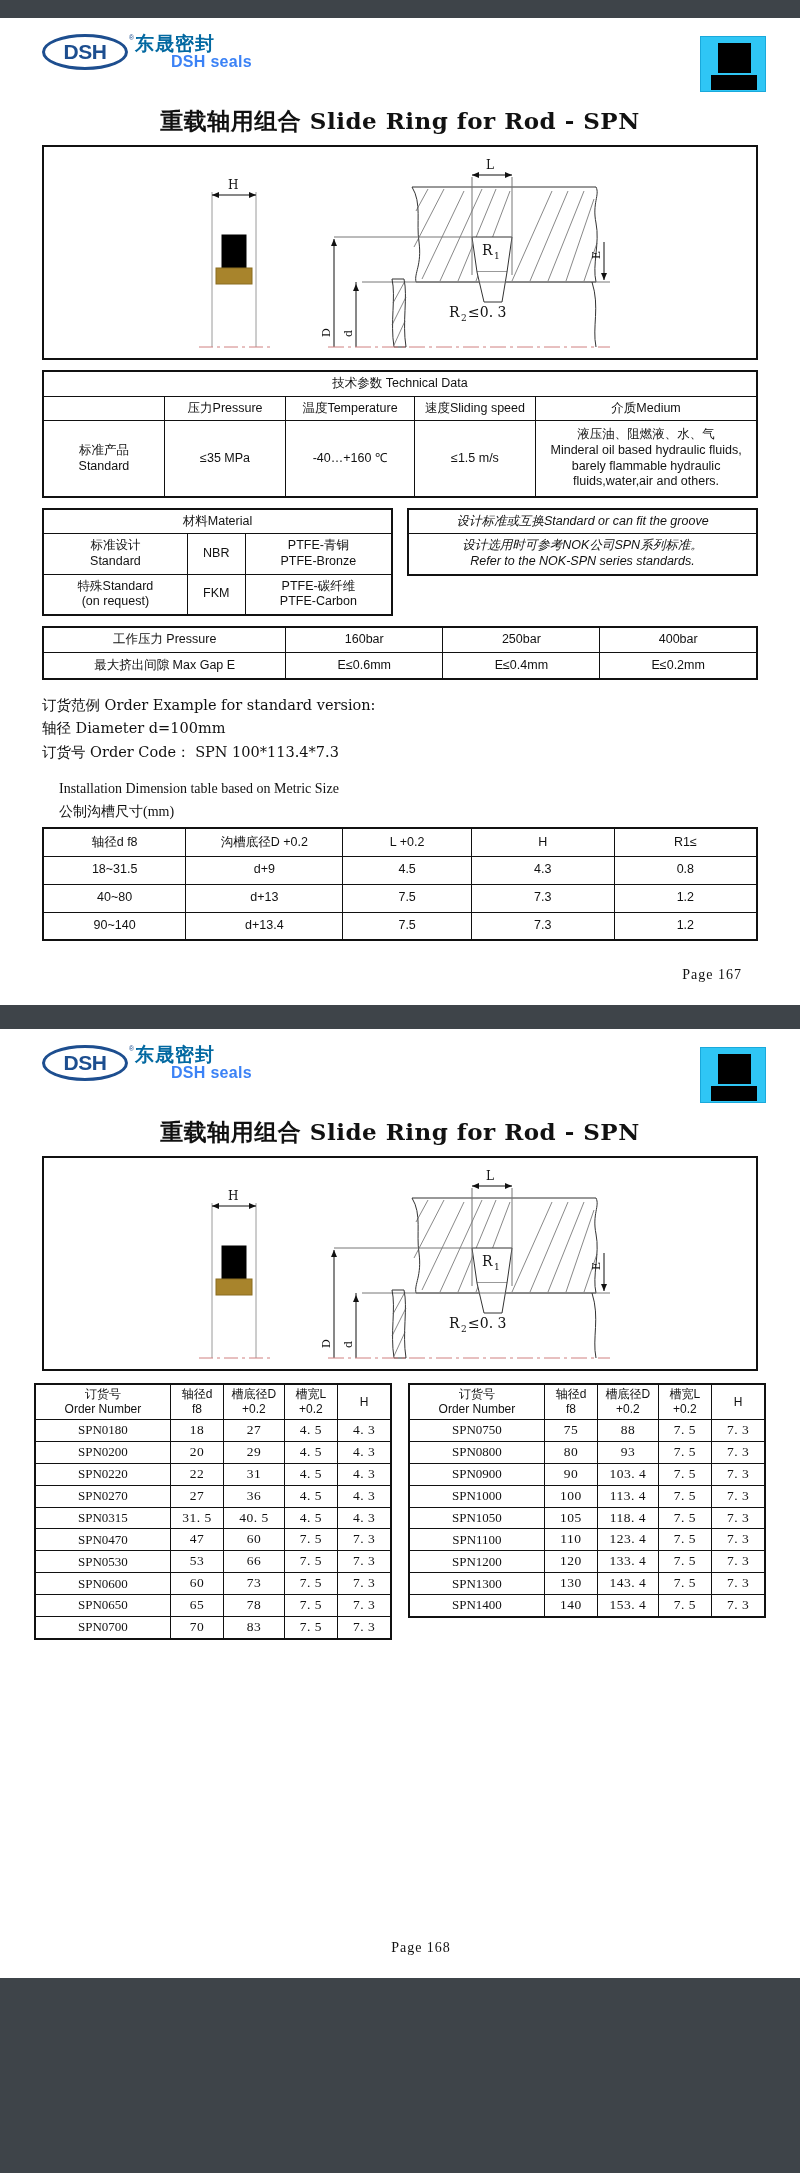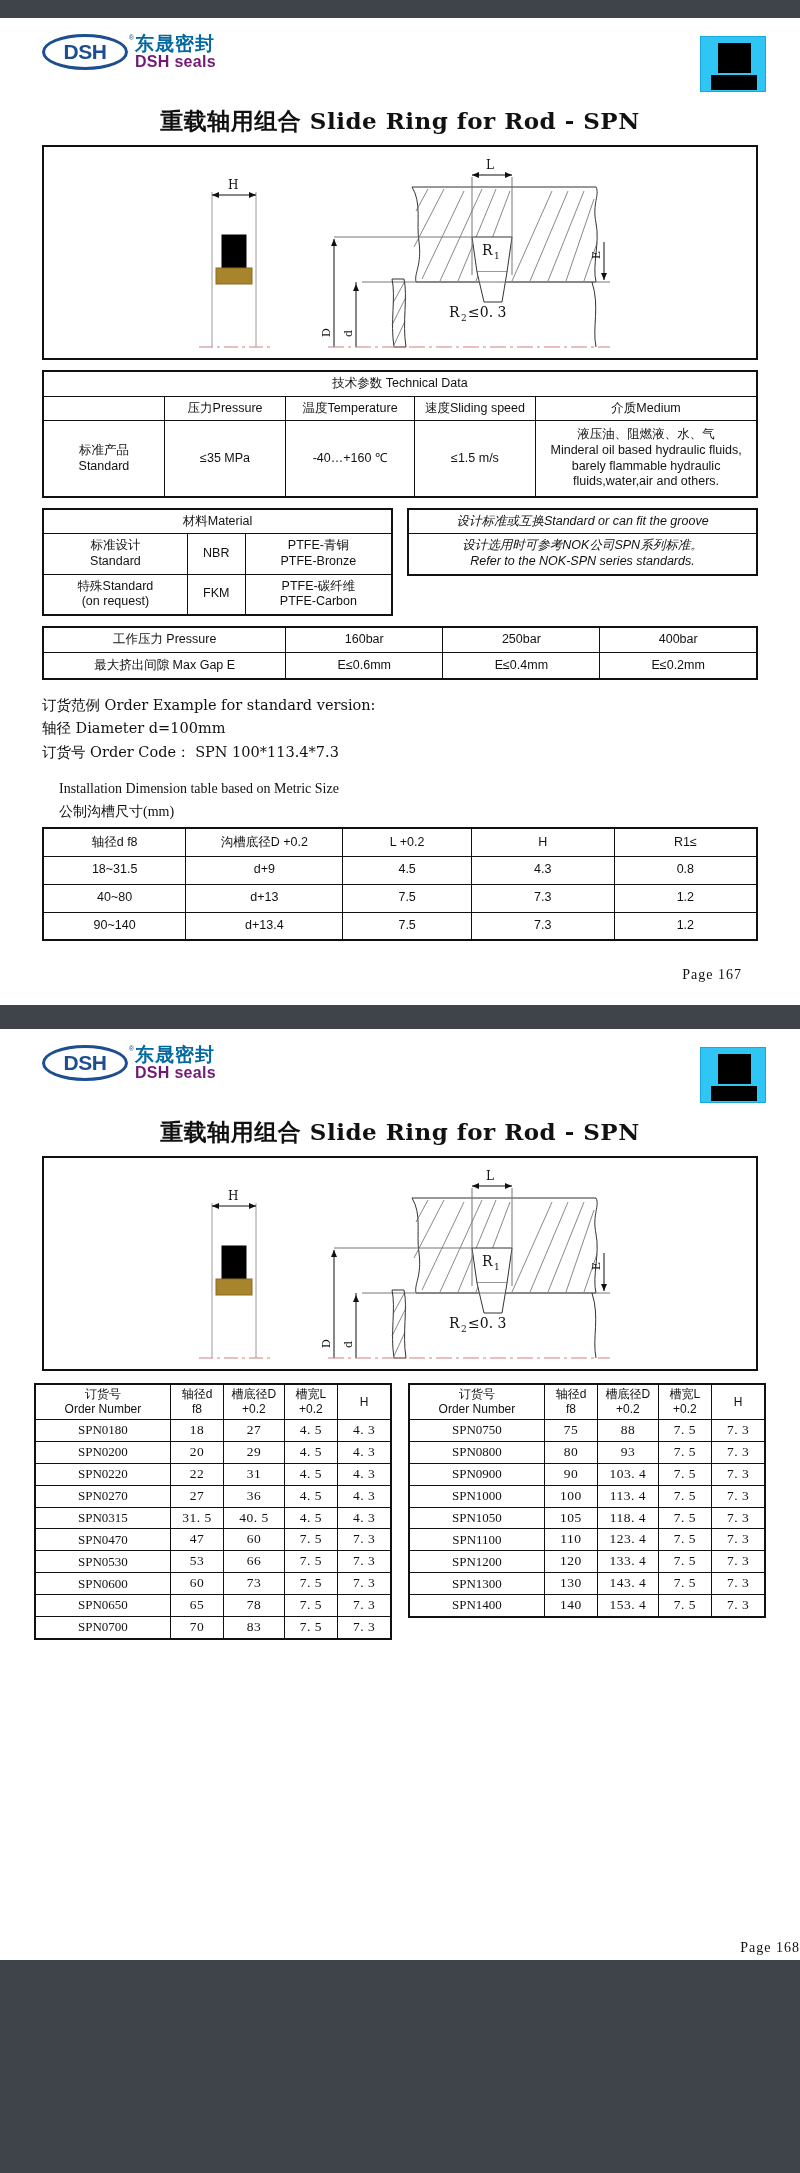--- a/index.html
+++ b/index.html
@@ -52,21 +52,21 @@
   }
   .logo-words { line-height: 1.05; }
   .logo-cn {
     font-family: "DejaVu Sans", sans-serif;
     font-size: 19px; font-weight: bold;
     color: #0369a1; letter-spacing: 1px;
   }
   .logo-en {
     font-family: "Liberation Sans", sans-serif;
     font-size: 16px; font-weight: bold;
-    color: #701a75; letter-spacing: 0.3px;
+    color: #3b82f6; letter-spacing: 0.3px; margin-left: 36px;
   }
   .prod-icon {
     width: 66px; height: 56px;
     background: #2fc6f5;
     border: 1px solid #1aa9db;
     position: relative;
     margin-top: 2px;
   }
   .prod-icon .blk-top {
     position: absolute; left: 17px; top: 6px;
@@ -159,22 +159,22 @@
 
   
   .page-footer {
     text-align: right;
     padding: 26px 58px 22px 12px;
     font-size: 14px;
     font-family: "Liberation Serif", serif;
     letter-spacing: 1px;
   }
   .page-footer.left {
-    text-align: right;
-    padding: 0 0 4px 42px;
+    text-align: center;
+    padding: 0 0 22px 42px;
   }
 
   
   .order-tables {
     display: flex;
     gap: 16px;
     margin: 12px 34px 0 34px;
   }
   .order-tables .half { width: 50%; }
   table.ordertbl th, table.ordertbl td {

